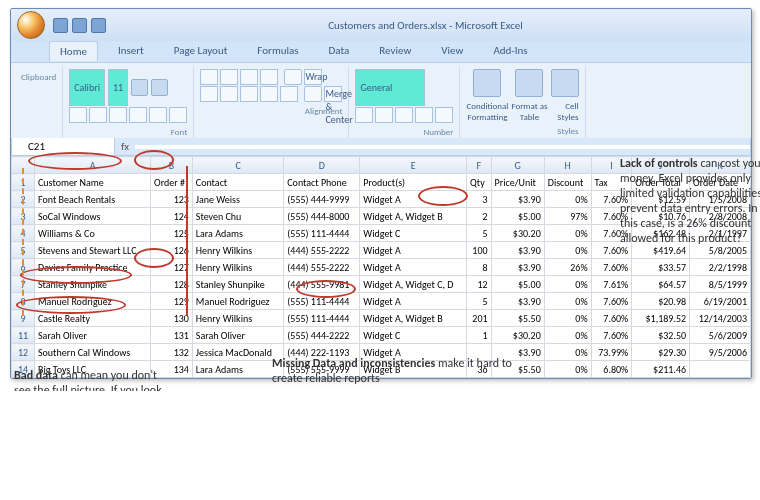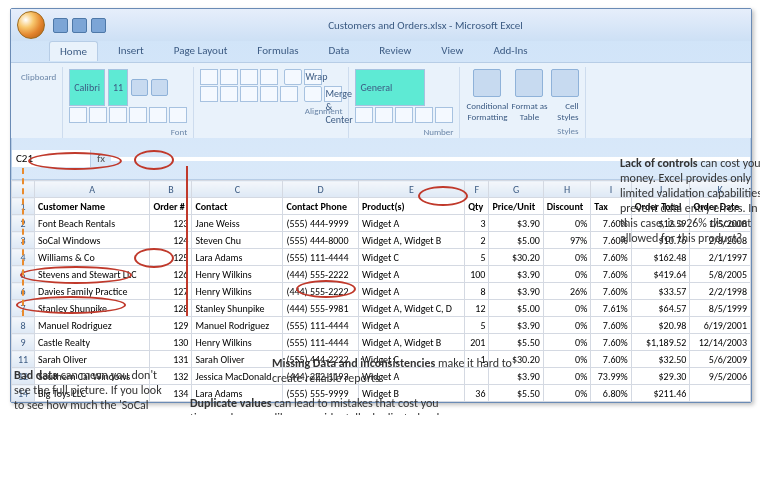--- a/index.html
+++ b/index.html
@@ -14,29 +14,29 @@
 .tab.active{background:#e9f2fb;border:1px solid #b7cde6;border-bottom:none}
 .ribbon{display:flex;background:#e9f2fb;padding:4px 4px 0;border-top:1px solid #b7cde6;font-size:10px;color:#3c5b83}
 .grp{border-right:1px solid #cddcee;padding:2px 6px 1px;display:flex;flex-direction:column;gap:1px}
 .grp .lbl{text-align:right;font-size:9px;color:#6b86a8;margin-top:2px}
 .row{display:flex;align-items:center;gap:3px}
 .ic{display:inline-block;width:15px;height:15px;background:#c7daf0;border:1px solid #8fb2d9;border-radius:2px}
 .bigic{width:26px;height:26px}
 .sel{border:1px solid #a7c2e0;background:#5eead4;padding:11px 4px;font-size:10px}
 .btns{display:flex;gap:2px}.btns span{width:16px;height:14px;border:1px solid #a7c2e0;background:#f4f9ff}
 .namebox{display:flex;align-items:center;border:1px solid #b7cde6;border-top:none}
-.nb{width:70px;border-right:1px solid #b7cde6;padding:2px 4px;background:#fff}
-.fx{padding:14px 6px;color:#555}
+.nb{width:70px;border-right:1px solid #b7cde6;padding:2px 16px;background:#fff}
+.fx{padding:2px 6px;color:#555}
 .fxbar{flex:1;background:#fff;padding:2px}
 .grid{overflow:hidden}
 table{border-collapse:collapse;font-size:10px;background:#fff;width:100%}
 th,td{border:1px solid #d4d9e2;padding:1px 3px;white-space:nowrap;height:14px}
 th.ch{background:linear-gradient(#f4f7fb,#dde8f5);color:#3c5b83;font-weight:normal;text-align:center}
 th.rh{background:linear-gradient(#f4f7fb,#dde8f5);color:#3c5b83;font-weight:normal;text-align:center;width:16px}
-.hd{font-weight:bold}
+.hd{font-weight:normal}
 td.r{text-align:right}
 .annot{position:absolute;font-family:Calibri,Arial,sans-serif;font-size:12px;line-height:1.25;color:#333}
 .annot b{font-weight:bold}
 .ring{position:absolute;border:2px solid #c0392b;border-radius:50%;pointer-events:none}
 .dash{position:absolute;border-left:2px dashed #e98b2e;pointer-events:none}
 .arrow{position:absolute;background:#c0392b;pointer-events:none}
 .wrap{position:relative;width:760px}
 </style>
 </head>
 <body>

